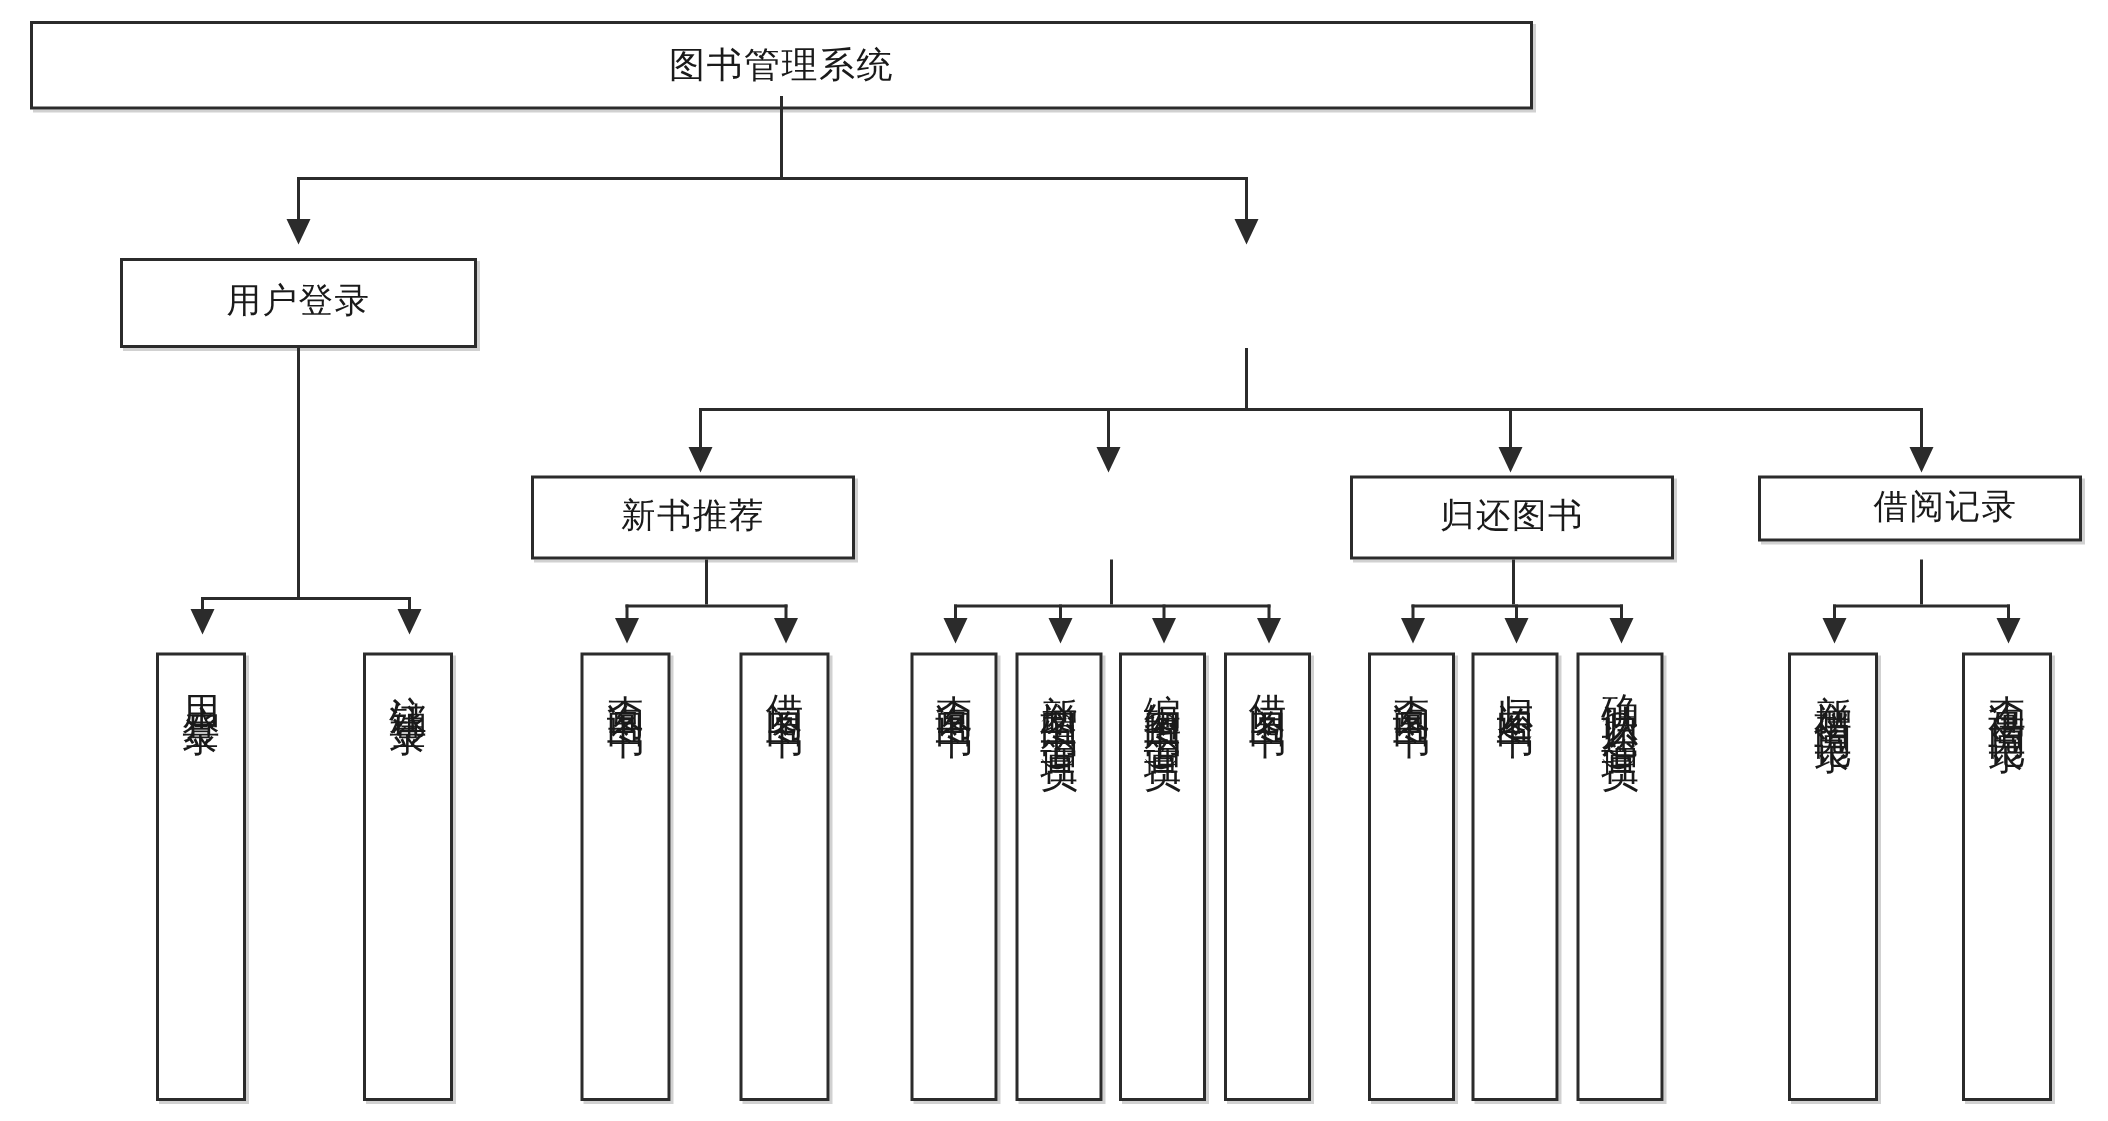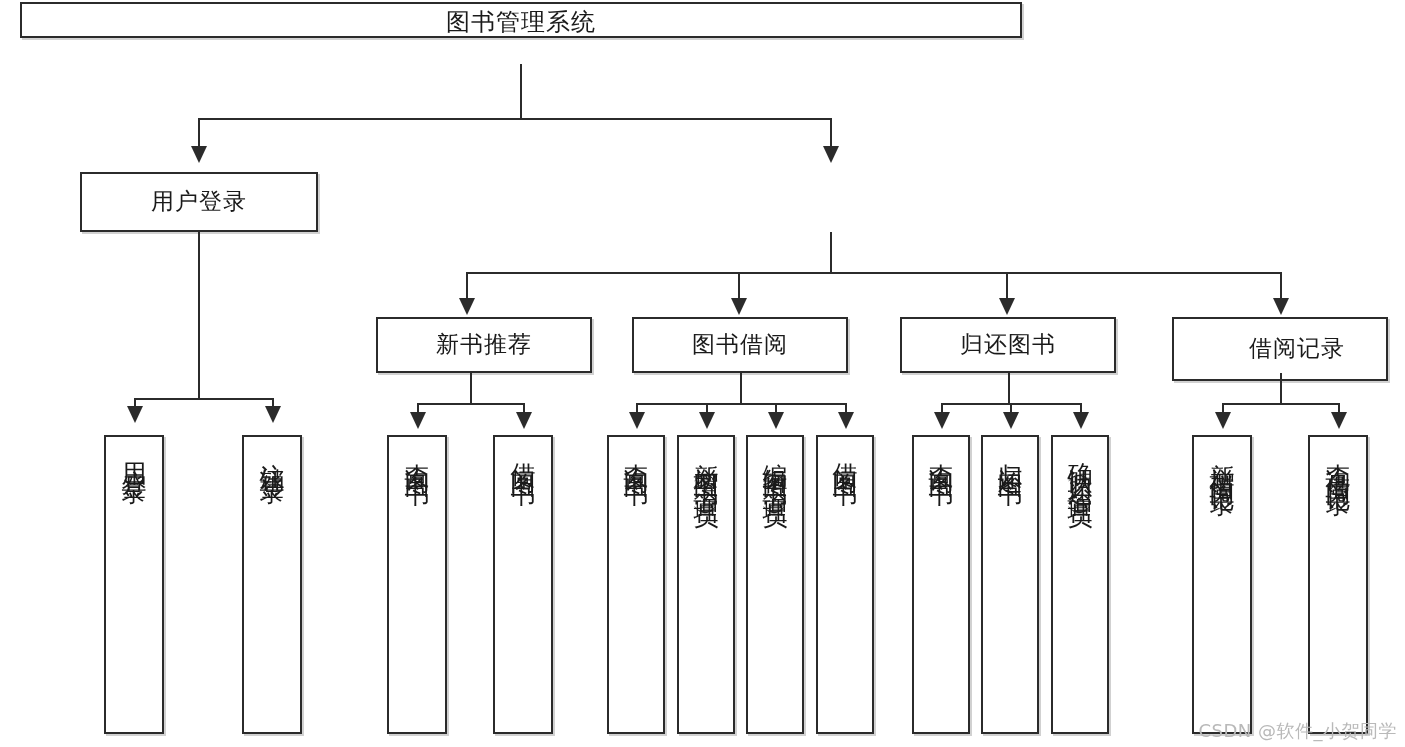--- a/index.html
+++ b/index.html
@@ -77,21 +77,21 @@
     letter-spacing:0.5px;
     white-space:nowrap;
     pointer-events:none;
   }
 </style>
 </head>
 <body>
 
 <div id="canvas">
 
-  <div class="node h-node root" style="left:20px; top:2px; width:1002px; height:36px;align-items:flex-end;">
+  <div class="node h-node root" style="left:20px; top:14px; width:1002px; height:59px;">
     <span class="lbl">图书管理系统</span>
   </div>
 
   <div class="vline" style="left:520px; top:64px; height:54px;"></div>
 
   <div class="hline" style="left:198px; top:118px; width:634px;"></div>
 
   <div class="vline" style="left:198px; top:118px; height:28px;"></div>
   <div class="arrow" style="left:191px; top:146px;"></div>
 
@@ -118,33 +118,30 @@
 
   <div class="vline" style="left:738px; top:272px; height:26px;"></div>
   <div class="arrow" style="left:731px; top:298px;"></div>
 
   <div class="vline" style="left:1006px; top:272px; height:26px;"></div>
   <div class="arrow" style="left:999px; top:298px;"></div>
 
   <div class="vline" style="left:1280px; top:272px; height:26px;"></div>
   <div class="arrow" style="left:1273px; top:298px;"></div>
 
-  <div class="node h-node" style="left:376px; top:317px; width:216px; height:56px;">
+  <div class="node h-node" style="left:354px; top:317px; width:216px; height:56px;">
     <span class="lbl">新书推荐</span>
   </div>
 
-  <div class="node h-node" style="left:632px; top:317px; width:216px; height:56px;">
-    <span class="lbl">图书借阅</span>
-  </div>
 
   <div class="node h-node" style="left:900px; top:317px; width:216px; height:56px;">
     <span class="lbl">归还图书</span>
   </div>
 
-  <div class="node h-node" style="left:1172px; top:317px; width:216px; height:64px;padding-left:34px;">
+  <div class="node h-node" style="left:1172px; top:317px; width:216px; height:44px;padding-left:34px;">
     <span class="lbl">借阅记录</span>
   </div>
 
   <div class="vline" style="left:470px; top:373px; height:30px;"></div>
   <div class="hline" style="left:417px; top:403px; width:108px;"></div>
   <div class="vline" style="left:417px; top:403px; height:9px;"></div>
   <div class="arrow" style="left:410px; top:412px;"></div>
   <div class="vline" style="left:523px; top:403px; height:9px;"></div>
   <div class="arrow" style="left:516px; top:412px;"></div>
 
@@ -220,15 +217,14 @@
   </div>
 
   <div class="node v-node" style="left:1192px; top:435px; width:60px; height:299px;">
     <span class="lbl">新增借阅记录</span>
   </div>
 
   <div class="node v-node" style="left:1308px; top:435px; width:60px; height:299px;">
     <span class="lbl">查询借阅记录</span>
   </div>
 
-  <div id="watermark">CSDN @软件_小贺同学</div>
 
 </div>
 
 </body></html>

